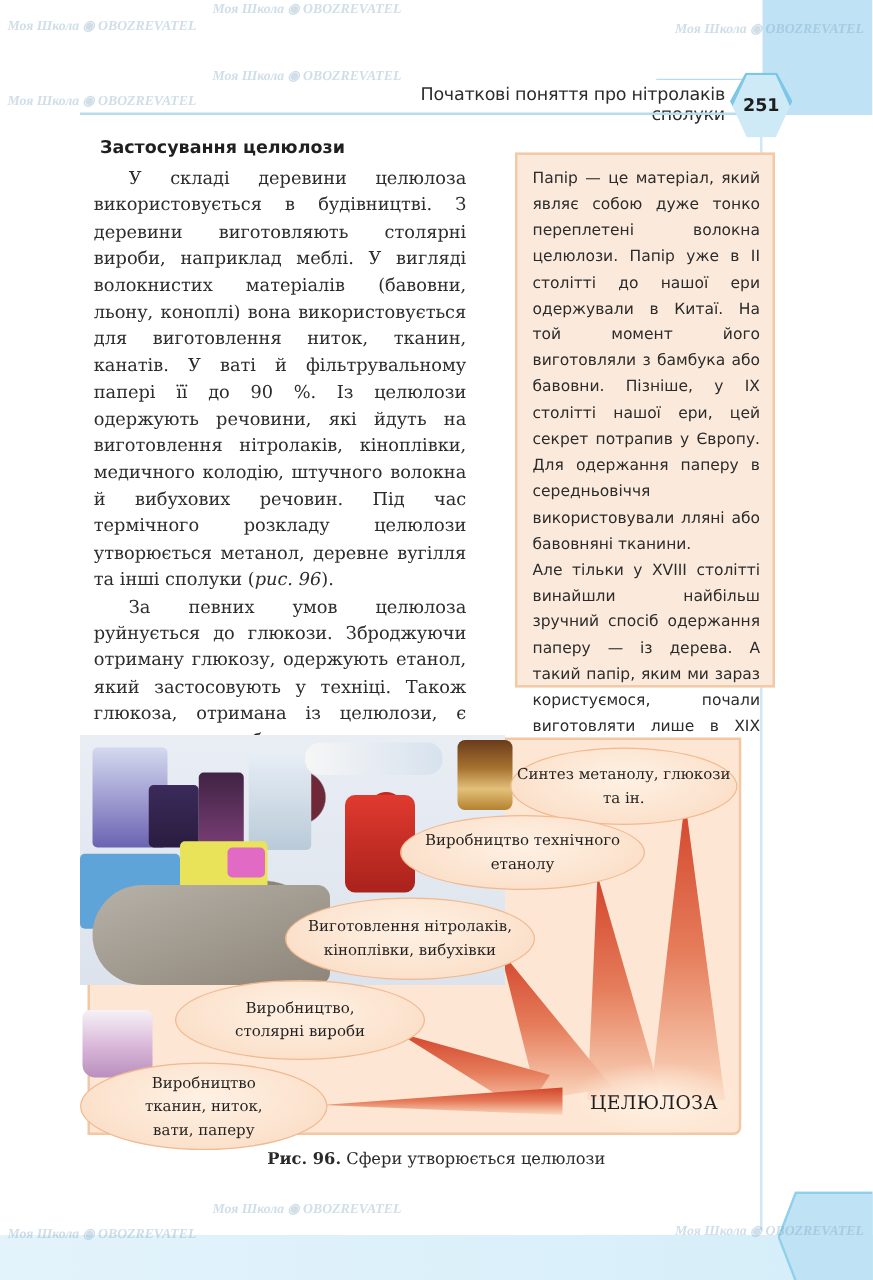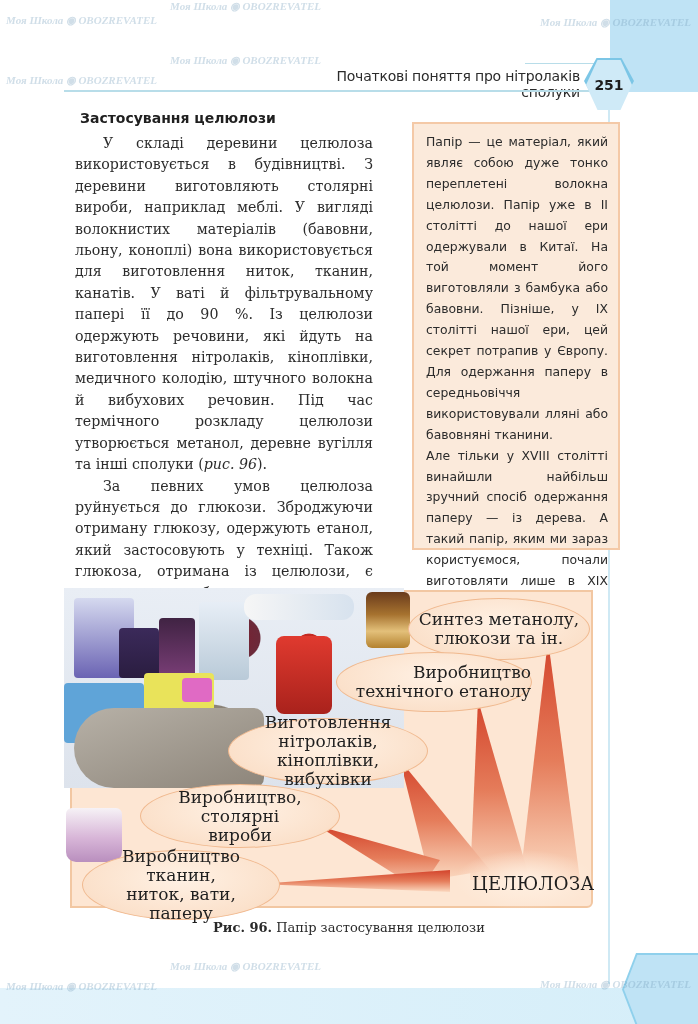--- a/index.html
+++ b/index.html
@@ -112,26 +112,26 @@
     background:linear-gradient(180deg,#f6f2f6 0%,#d8b6d8 55%,#b98fbe 100%);
     border-radius:6px 6px 10px 10px;
   }
   .bubble {
     position:absolute;
     background:radial-gradient(ellipse at 50% 40%, #fff1e4 0%, #fbe1cb 70%, #f7d3b5 100%);
     border:1.5px solid #f0b98f;
     border-radius:50%;
     display:flex; align-items:center; justify-content:center;
     text-align:center;
-    font-size:17px; line-height:19px; color:#1f1f1f;
+    font-size:12px; line-height:19px; color:#1f1f1f;
     box-sizing:border-box;
   }
   .celluloza {
     position:absolute; left:472px; top:873px;
-    font-size:18px; color:#1f1f1f; letter-spacing:0.3px;
+    font-size:15px; color:#1f1f1f; letter-spacing:0.3px;
   }
   .caption {
     position:absolute; left:0; top:920px; width:698px; text-align:center;
     font-size:13px; color:#2a2a2a;
   }
   .caption b { font-weight:bold;margin-top:24px; }
   svg.rays { position:absolute; left:0; top:0; }
   
   .wm {
     position:absolute; font-family:Liberation Serif, serif; font-size:11px;
@@ -197,28 +197,28 @@
   <div class="bottle" style="left:0px;top:95px;width:80px;height:60px;background:#5fa4d8;"></div>
   <div class="bottle" style="left:80px;top:85px;width:70px;height:40px;background:#e9e35a;"></div>
   <div class="bottle" style="left:118px;top:90px;width:30px;height:24px;background:#e06ac4;"></div>
   <div class="bottle" style="left:212px;top:48px;width:56px;height:78px;background:linear-gradient(180deg,#e03a2f,#a9221c);border-radius:8px;"></div>
   <div class="bottle" style="left:10px;top:120px;width:190px;height:80px;background:linear-gradient(160deg,#b7b1a7,#8d857a);border-radius:40px 10px 10px 40px;"></div>
 </div>
 <div class="photo-jar"></div>
 <div class="photo-cup"></div>
 
 <div class="bubble" style="left:408px;top:598px;width:182px;height:62px;">Синтез метанолу, глюкози та ін.</div>
-<div class="bubble" style="left:336px;top:652px;width:196px;height:60px;text-align:right;">Виробництво технічного етанолу</div>
+<div class="bubble" style="left:320px;top:652px;width:196px;height:60px;">Виробництво технічного етанолу</div>
 <div class="bubble" style="left:228px;top:718px;width:200px;height:66px;padding:0 12px;text-align:center;">Виготовлення нітролаків, кіноплівки, вибухівки</div>
 <div class="bubble" style="left:140px;top:784px;width:200px;height:64px;padding:0 30px;">Виробництво, столярні вироби</div>
-<div class="bubble" style="left:82px;top:850px;width:198px;height:70px;padding:0 34px;">Виробництво тканин, ниток, вати, паперу</div>
+<div class="bubble" style="left:64px;top:850px;width:198px;height:70px;padding:0 34px;">Виробництво тканин, ниток, вати, паперу</div>
 
 <div class="celluloza">ЦЕЛЮЛОЗА</div>
 
-<div class="caption"><b>Рис. 96.</b><span> Папір застосування целюлози</span></div>
+<div class="caption"><b>Рис. 96.</b><span> Сфери утворюється целюлози</span></div>
 
 <div class="wm" style="left:6px;top:14px;"><span>Моя Школа</span> ◉ <span>OBOZREVATEL</span></div>
 <div class="wm" style="left:170px;top:0px;"><span>Моя Школа</span> ◉ <span>OBOZREVATEL</span></div>
 <div class="wm" style="left:170px;top:54px;"><span>Моя Школа</span> ◉ <span>OBOZREVATEL</span></div>
 <div class="wm" style="left:6px;top:74px;"><span>Моя Школа</span> ◉ <span>OBOZREVATEL</span></div>
 <div class="wm" style="left:540px;top:16px;"><span>Моя Школа</span> ◉ <span>OBOZREVATEL</span></div>
 <div class="wm" style="left:6px;top:980px;"><span>Моя Школа</span> ◉ <span>OBOZREVATEL</span></div>
 <div class="wm" style="left:170px;top:960px;"><span>Моя Школа</span> ◉ <span>OBOZREVATEL</span></div>
 <div class="wm" style="left:540px;top:978px;"><span>Моя Школа</span> ◉ <span>OBOZREVATEL</span></div>
 

